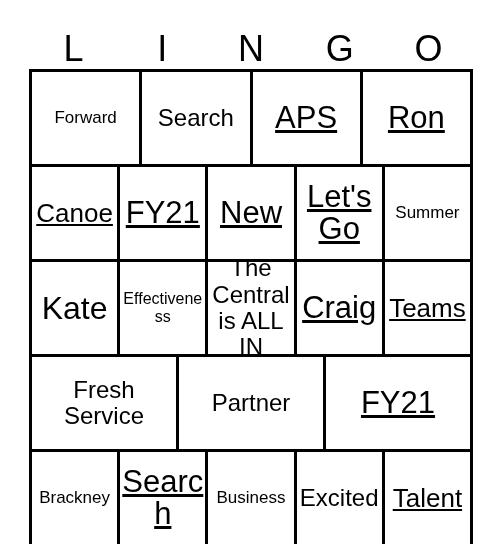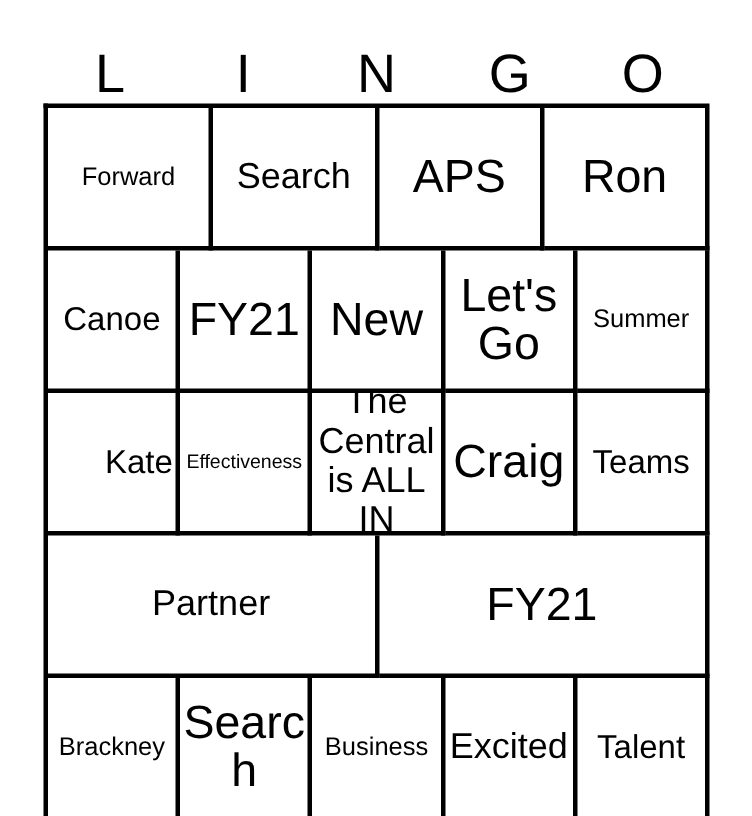--- a/index.html
+++ b/index.html
@@ -70,27 +70,27 @@
     min-width: 0;
   }
   .cell-text {
     display: block;
     width: 100%;
     line-height: 1.05;
     word-wrap: break-word;
     white-space: pre-line;
   }
   
-  .fs-xs  { font-size: 13px; line-height: 1.1; }
+  .fs-xs  { font-size: 16px; line-height: 1.1; }
   .fs-sm  { font-size: 17px; line-height: 1.08; }
   .fs-md  { font-size: 24px; line-height: 1.1; }
   .fs-lg  { font-size: 21px; line-height: 1.12; }
-  .fs-xl  { font-size: 22px; line-height: 1.08; }
-  .fs-2xl { font-size: 31px; line-height: 1.02; }
-  .fs-3xl { font-size: 22px; line-height: 1.0; text-align: right; }
+  .fs-xl  { font-size: 26px; line-height: 1.08; text-decoration: underline; }
+  .fs-2xl { font-size: 31px; line-height: 1.02; text-decoration: underline; }
+  .fs-3xl { font-size: 32px; line-height: 1.0; }
 </style>
 </head>
 <body>
 
 <div id="card">
 
   <div id="header-row">
       <div class="header-letter">L</div>
       <div class="header-letter">I</div>
       <div class="header-letter">N</div>
@@ -145,20 +145,24 @@
         </div>
         <div class="cell">
           <span class="cell-text fs-2xl">Craig</span>
         </div>
         <div class="cell">
           <span class="cell-text fs-xl">Teams</span>
         </div>
       </div>
       <div class="grid-row">
         <div class="cell">
+          <span class="cell-text fs-md">Fresh
+Service</span>
+        </div>
+        <div class="cell">
           <span class="cell-text fs-md">Partner</span>
         </div>
         <div class="cell">
           <span class="cell-text fs-2xl">FY21</span>
         </div>
       </div>
       <div class="grid-row">
         <div class="cell">
           <span class="cell-text fs-sm">Brackney</span>
         </div>

